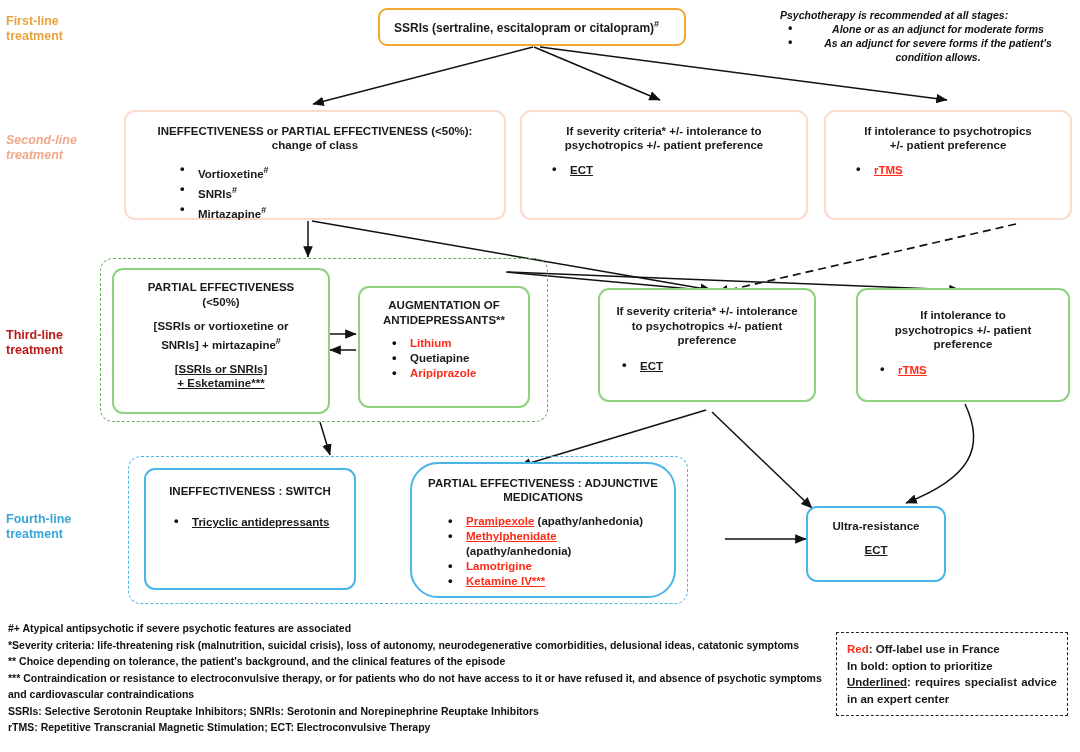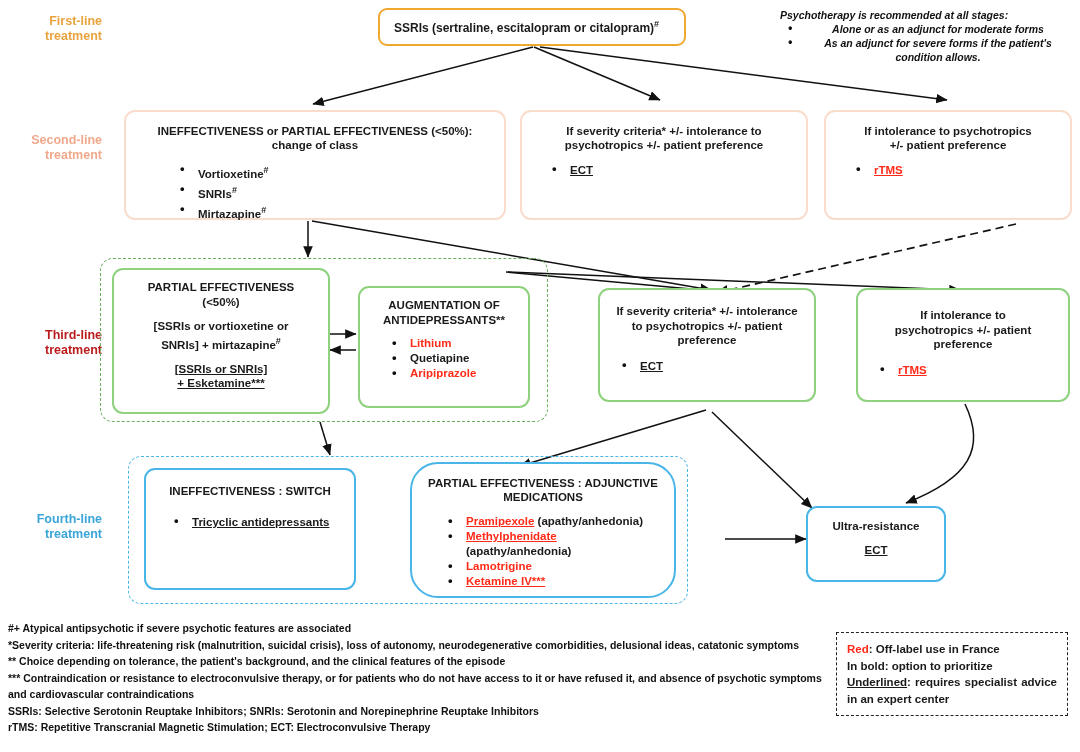--- a/index.html
+++ b/index.html
@@ -4,21 +4,21 @@
 <style>
   html,body{margin:0;padding:0;background:#ffffff;}
   body{
     width:1080px;height:752px;position:relative;overflow:hidden;
     font-family:"Liberation Sans","DejaVu Sans",sans-serif;
     color:#1a1a1a;
   }
   #canvas{position:absolute;inset:0;width:1080px;height:752px;}
   svg.lines{position:absolute;left:0;top:0;width:1080px;height:752px;pointer-events:none;}
 
-  .rowlabel{position:absolute;font-weight:bold;font-size:12.5px;line-height:15px;text-align:right;width:96px;}
+  .rowlabel{position:absolute;font-weight:bold;font-size:12.5px;line-height:15px;text-align:left;width:96px;}
   .rowlabel.first{color:#e8a33d;}
   .rowlabel.second{color:#f0a98c;}
   .rowlabel.third{color:#b91c1c;}
   .rowlabel.fourth{color:#3aa5d8;}
 
   .box{position:absolute;background:#fff;box-sizing:border-box;}
   .box.orange{border:2.5px solid #f0a830;border-radius:9px;}
   .box.peach{border:2px solid #fadccd;border-radius:11px;}
   .box.green{border:2.5px solid #8ed17f;border-radius:11px;}
   .box.blue{border:2.5px solid #4ab6e8;border-radius:11px;}
@@ -87,21 +87,21 @@
     <path d="M330,334 L356,334" stroke="#111" stroke-width="1.5" fill="none" marker-end="url(#ah)"></path>
     <path d="M356,350 L330,350" stroke="#111" stroke-width="1.5" fill="none" marker-end="url(#ah)"></path>
 
     <path d="M1016,224 L716,293" stroke="#111" stroke-width="1.7" stroke-dasharray="8,5" fill="none" marker-end="url(#ah)"></path>
   </svg>
 
   <div class="rowlabel first" style="left:6px;top:14px;">
     <div style="white-space:pre-line">First-line
 treatment</div>
   </div>
-  <div class="rowlabel second" style="left:6px;top:133px;">
+  <div class="rowlabel second" style="left:6px;top:133px;font-style:italic;">
     <div style="white-space:pre-line">Second-line
 treatment</div>
   </div>
   <div class="rowlabel third" style="left:6px;top:328px;">
     <div style="white-space:pre-line">Third-line
 treatment</div>
   </div>
   <div class="rowlabel fourth" style="left:6px;top:512px;">
     <div style="white-space:pre-line">Fourth-line
 treatment</div>

